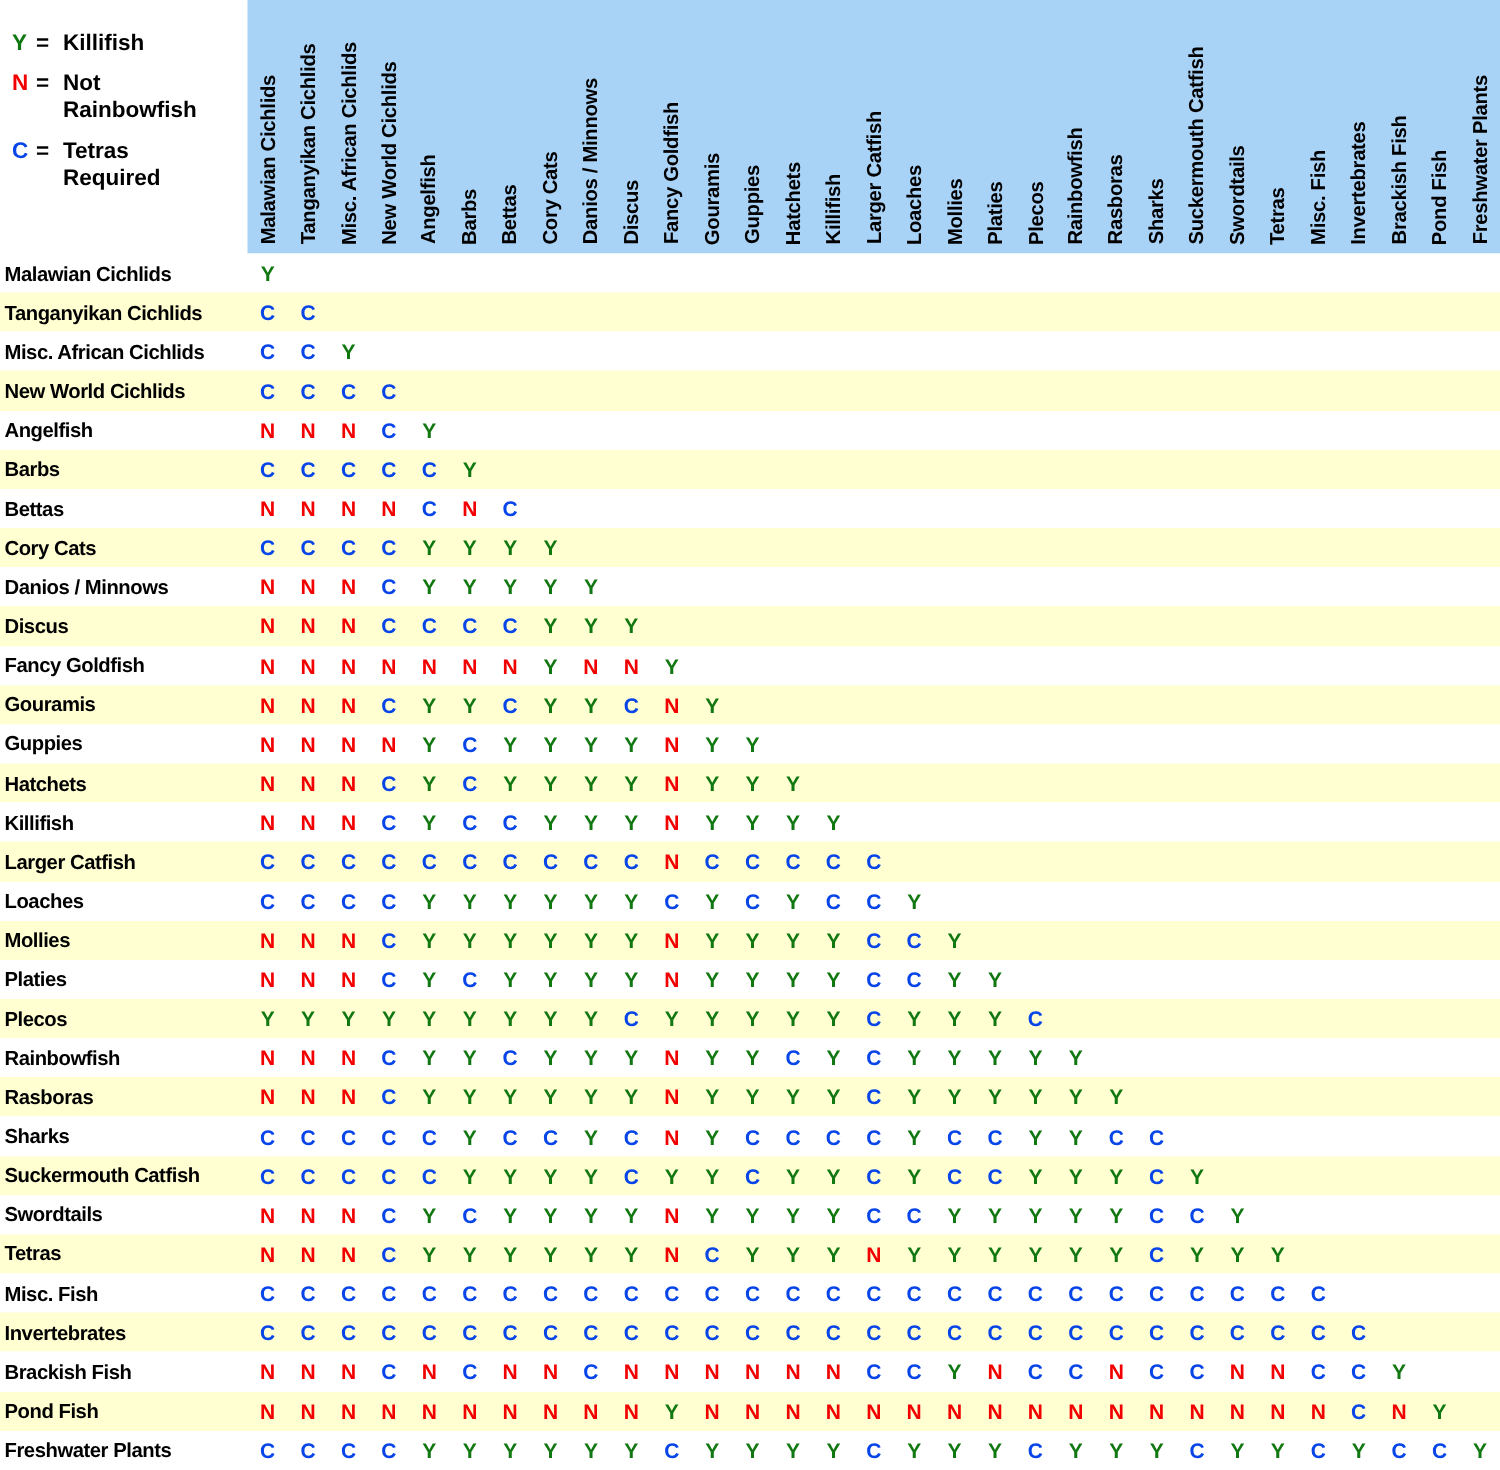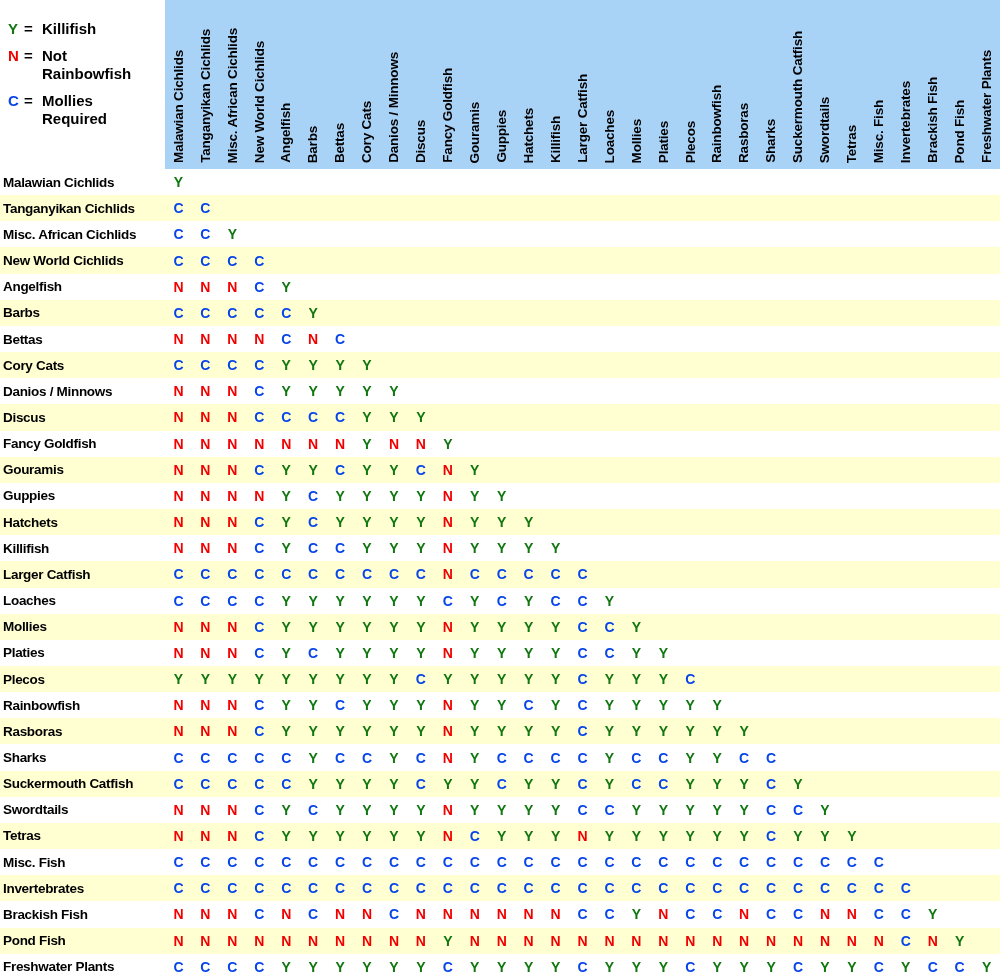--- a/index.html
+++ b/index.html
@@ -78,21 +78,21 @@
       <span class="meaning">Killifish</span>
     </div>
     <div class="legend-item">
       <span class="sym sym-N">N</span>
       <span class="eq">=</span>
       <span class="meaning">Not Rainbowfish</span>
     </div>
     <div class="legend-item">
       <span class="sym sym-C">C</span>
       <span class="eq">=</span>
-      <span class="meaning">Mollies Required</span>
+      <span class="meaning">Tetras Required</span>
     </div>
   </div>
 
   <div class="header-block">
       <div class="colhead">
         <span>Malawian Cichlids</span>
       </div>
       <div class="colhead">
         <span>Tanganyikan Cichlids</span>
       </div>

